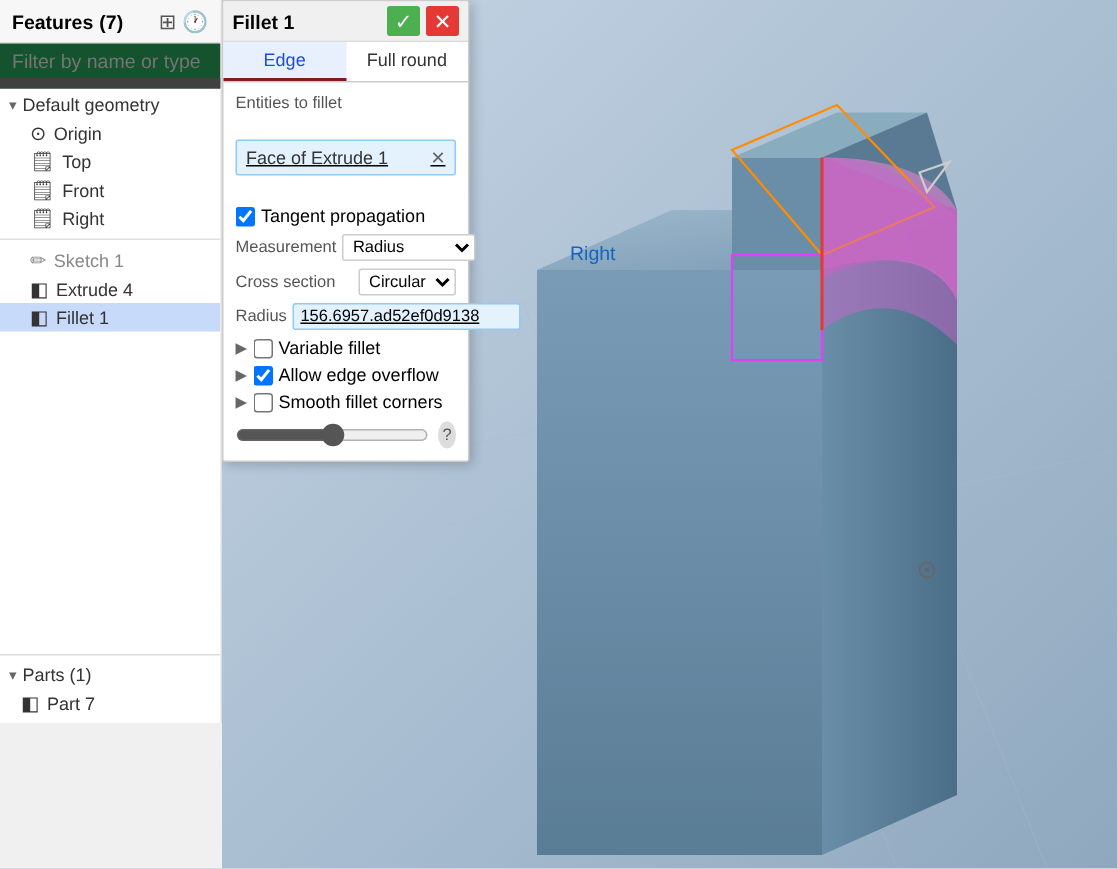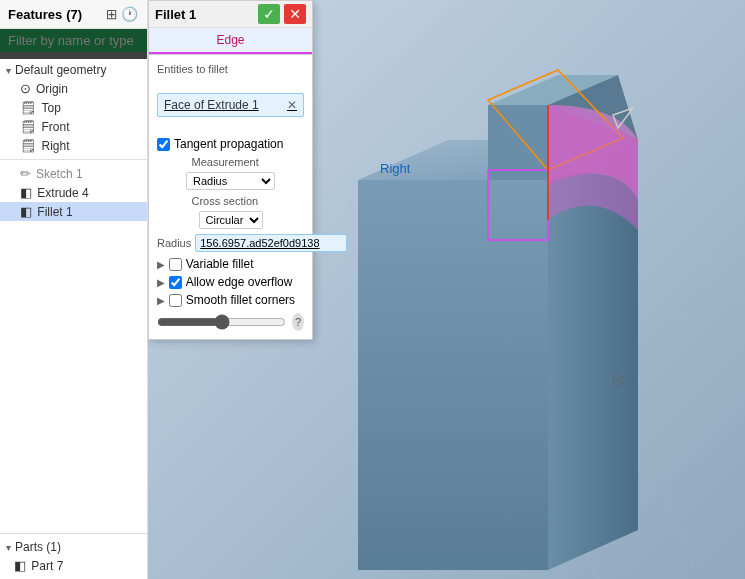--- a/index.html
+++ b/index.html
@@ -1,21 +1,21 @@
 <!DOCTYPE html>
 <html><head>
   <meta charset="utf-8">
   <style>
     * { box-sizing: border-box; margin: 0; padding: 0; }
     body { font-family: -apple-system, BlinkMacSystemFont, 'Segoe UI', Arial, sans-serif; font-size: 13px; background: #f0f0f0; width: 745px; height: 579px; overflow: hidden; display: flex; }
 
     
     #sidebar {
       width: 148px; min-width: 148px; background: #fff; border-right: 1px solid #ddd;
-      display: flex; flex-direction: column; height: 579px; overflow: hidden;
+      display: flex; flex-direction: column; height: 482px; overflow: hidden;
     }
     #sidebar-header {
       display: flex; align-items: center; justify-content: space-between;
       padding: 6px 8px; border-bottom: 1px solid #ddd; background: #f7f7f7;
     }
     #sidebar-header-left { display: flex; align-items: center; gap: 4px; font-weight: 600; font-size: 13px; }
     #sidebar-header-icons { display: flex; gap: 4px; }
     #sidebar-header-icons span { cursor: pointer; color: #555; font-size: 14px; }
     #filter-input {
       width: 100%; border: none; border-bottom: 7px solid #404040; padding: 4px 8px;
@@ -62,33 +62,33 @@
     }
     #btn-cancel {
       background: #e53935; color: #fff; border: none; border-radius: 2px;
       width: 22px; height: 20px; cursor: pointer; font-size: 14px; display: flex; align-items: center; justify-content: center;
     }
     #fillet-tabs { display: flex; border-bottom: 1px solid #ccc; }
     .fillet-tab {
       flex: 1; text-align: center; padding: 5px 0; font-size: 12px;
       cursor: pointer; border-bottom: 2px solid transparent; color: #333;
     }
-    .fillet-tab.active { border-bottom: 2px solid #d946ef; color: #be185d; background: #e8f0fe; }
+    .fillet-tab.active { border-bottom: 2px solid #7f1d1d; color: #1d4ed8; background: #e8f0fe; }
     #fillet-body { padding: 8px; }
     .field-label { font-size: 11px; color: #555; margin-bottom: 18px; }
     #entities-box {
       border: 1px solid #90caf9; background: #e3f2fd; border-radius: 2px;
       padding: 4px 6px; display: flex; align-items: center; justify-content: space-between;
       margin-bottom: 6px;
       text-decoration: underline;
     }
     #entities-box span { font-size: 12px; color: #333; }
     #entities-box .close-x { color: #666; cursor: pointer; font-size: 12px; }
     .checkbox-row { display: flex; align-items: center; gap: 4px; margin-bottom: 5px; font-size: 12px; margin-top: 20px; }
-    .field-row { display: flex; align-items: center; gap: 4px; margin-bottom: 5px; font-size: 12px; flex-direction: column; }
+    .field-row { display: flex; align-items: center; gap: 4px; margin-bottom: 5px; font-size: 12px; }
     .field-row label { width: 78px; color: #555; font-size: 11px; }
     .field-row select {
       flex: 1; font-size: 11px; border: 1px solid #ccc; border-radius: 2px; padding: 1px 2px;
       background: #fff;
     }
     #radius-row { display: flex; align-items: center; gap: 4px; margin-bottom: 5px; }
     #radius-row label { font-size: 11px; color: #555; width: 40px; }
     #radius-input {
       flex: 1; font-size: 11px; border: 1px solid #90caf9; border-radius: 2px;
       padding: 2px 4px; background: #e3f2fd; outline: none; text-decoration: underline;
@@ -243,20 +243,21 @@
   <div id="fillet-panel">
     <div id="fillet-titlebar">
       <span id="fillet-title">Fillet 1</span>
       <div id="fillet-title-buttons">
         <button id="btn-ok">✓</button>
         <button id="btn-cancel">✕</button>
       </div>
     </div>
     <div id="fillet-tabs">
       <div class="fillet-tab active">Edge</div>
+      <div class="fillet-tab">Full round</div>
     </div>
     <div id="fillet-body">
       <div class="field-label">Entities to fillet</div>
       <div id="entities-box">
         <span>Face of Extrude 1</span>
         <span class="close-x">✕</span>
       </div>
       <div class="checkbox-row">
         <input type="checkbox" checked="" style="">
         <span>Tangent propagation</span>

